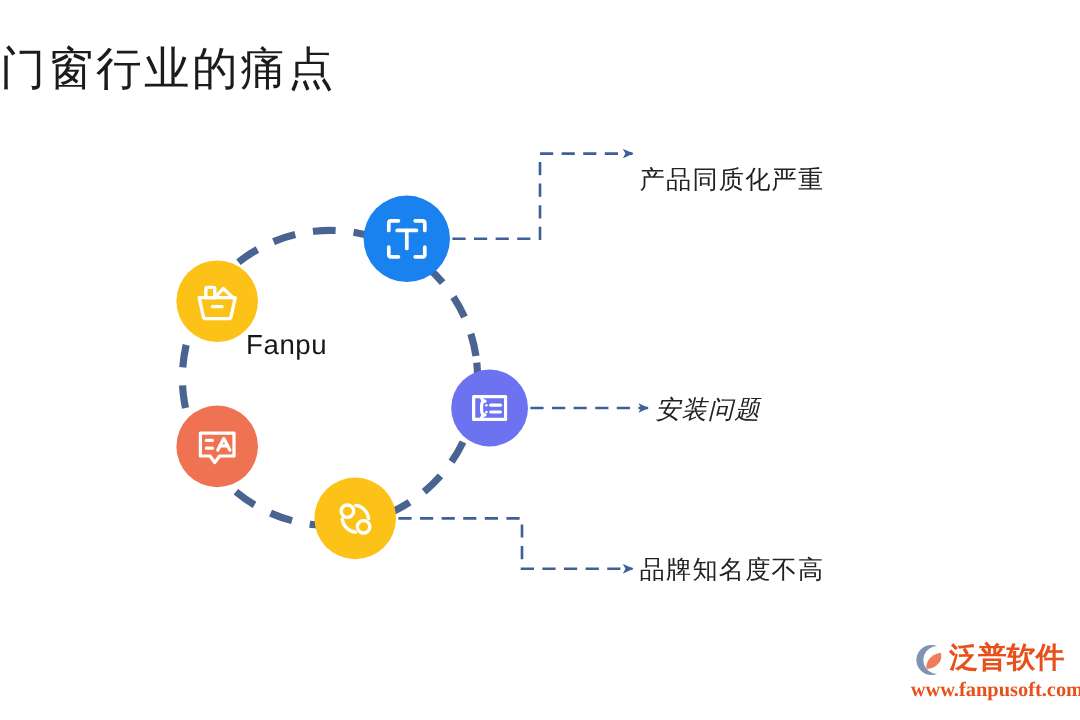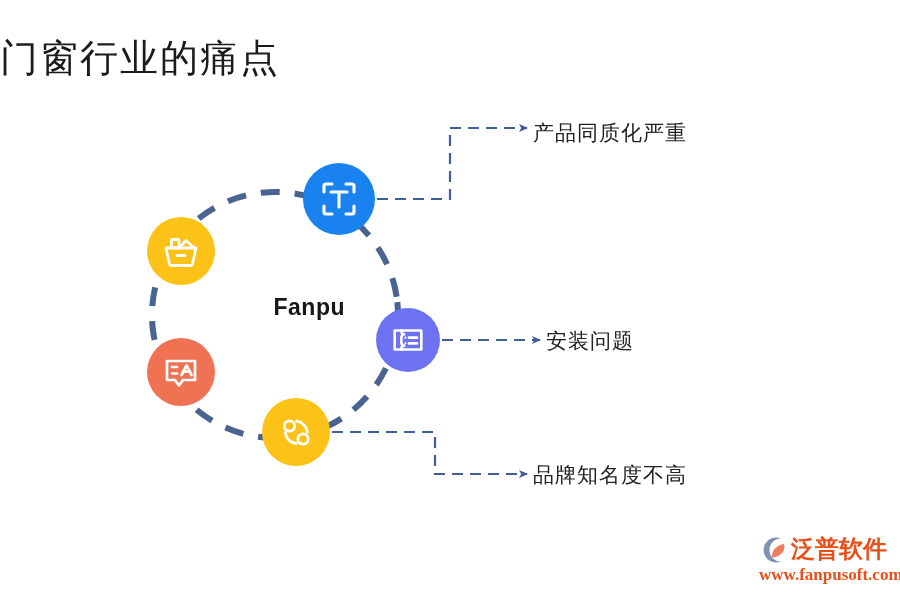--- a/index.html
+++ b/index.html
@@ -58,43 +58,42 @@
   #node-text-scan  { left: 303px; top: 163px; width: 72px; height: 72px; }
   #node-basket     { left: 147px; top: 217px; width: 68px; height: 68px; }
   #node-translate  { left: 147px; top: 338px; width: 68px; height: 68px; }
   #node-sync       { left: 262px; top: 398px; width: 68px; height: 68px; }
   #node-ticket     { left: 376px; top: 308px; width: 64px; height: 64px; }
 
   
   #center-label {
     position: absolute;
     left: 205px;
-    top: 292px;
+    top: 272px;
     width: 140px;
-    text-align: right;
+    text-align: left;
     font-family: "Liberation Sans", "DejaVu Sans", sans-serif;
     font-size: 23px;
     line-height: 30px;
     color: #171717;
     letter-spacing: 0.5px;
-    font-weight: bold;
   }
 
   
   .callout {
     position: absolute;
     font-family: "Liberation Serif", "DejaVu Serif", serif;
     font-size: 21px;
     line-height: 28px;
     color: #222222;
     white-space: nowrap;
     letter-spacing: 1px;
   }
-  #callout-1 { left: 533px; top: 119px; }
-  #callout-2 { left: 546px; top: 327px; }
+  #callout-1 { left: 533px; top: 136px; }
+  #callout-2 { left: 546px; top: 327px; font-style: italic; }
   #callout-3 { left: 533px; top: 461px; }
 
   
   #brand-logo {
     position: absolute;
     left: 757px;
     top: 533px;
     width: 140px;
     height: 52px;
   }

